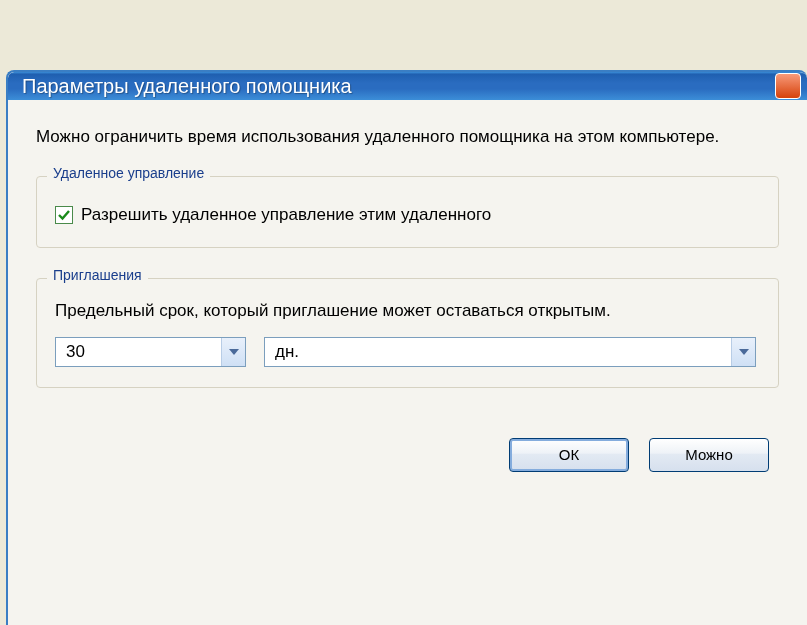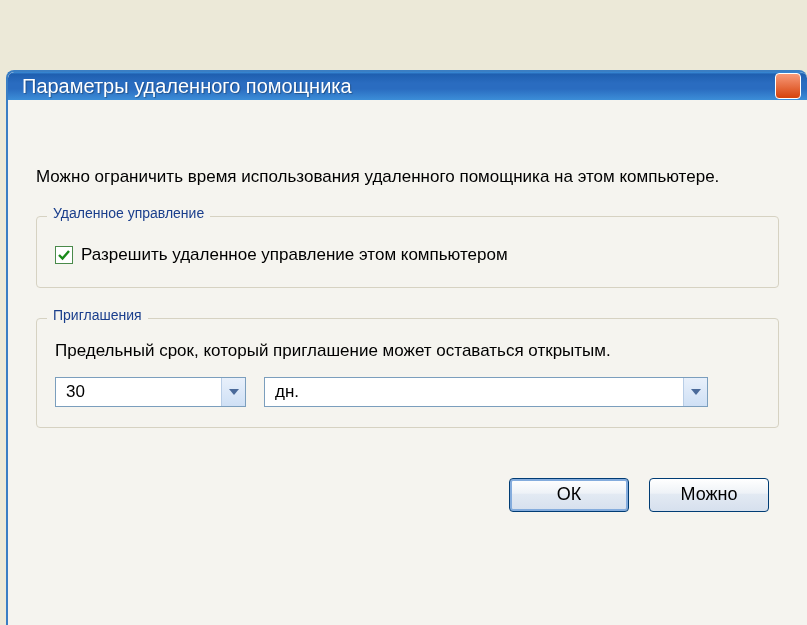--- a/index.html
+++ b/index.html
@@ -52,21 +52,20 @@
       justify-content: center;
       font-weight: bold;
       font-size: 14px;
       cursor: pointer;
       margin-right: -8px;
     }
     .content {
       padding: 24px 28px 10px 28px;
       color: #000;
       font-size: 17px;
-      margin-top: 40px;
     }
     .intro {
       margin-bottom: 26px;
       line-height: 1.5;
     }
     .fieldset {
       border: 1px solid #d6d2c2;
       border-radius: 4px;
       margin-bottom: 30px;
       padding: 0;
@@ -126,36 +125,36 @@
       width: 24px;
       background: linear-gradient(to bottom, #e8f0fb, #cfe0f5);
       border-left: 1px solid #b8cde6;
       display: flex;
       align-items: center;
       justify-content: center;
     }
     .select-arrow svg { width: 10px; height: 6px; }
     .select-num { width: 191px; }
     .select-num .select-value { flex: 1; }
-    .select-unit { width: 444px; }
+    .select-unit { width: 492px; }
     .select-unit .select-value { flex: 1; }
     .button-row {
       display: flex;
       justify-content: flex-end;
       gap: 20px;
       padding: 20px 10px 0 0;
     }
     .btn {
       min-width: 120px;
       height: 34px;
       border: 1px solid #003c74;
       border-radius: 4px;
       background: linear-gradient(to bottom, #ffffff, #eef2f7 45%, #e3eaf3 46%, #d6e0ee);
       font-family: Tahoma, Arial, sans-serif;
-      font-size: 18px;
+      font-size: 15px;
       cursor: pointer;
       padding: 0 22px;
     }
     .btn-default {
       box-shadow: 0 0 0 2px #84acdd inset;
     }
     .invite-label {
       margin-bottom: 0;
     }
     .fieldset-body-inv {
@@ -182,21 +181,21 @@
 
     <div class="fieldset">
       <div class="legend">Удаленное управление</div>
       <div class="fieldset-body">
         <label class="checkbox-row">
           <span class="checkbox">
             <svg viewBox="0 0 14 14">
               <path d="M2 7 L5.5 10.5 L12 3" stroke="#1a8a1a" stroke-width="2.4" fill="none"></path>
             </svg>
           </span>
-          <span>Разрешить удаленное управление этом компьютером</span>
+          <span>Разрешить удаленное управление этим удаленного</span>
         </label>
       </div>
     </div>
 
     <div class="fieldset">
       <div class="legend">Приглашения</div>
       <div class="fieldset-body-inv">
         <p class="invite-label">Предельный срок, который приглашение может оставаться открытым.</p>
         <div class="select-row">
           <div class="select select-num">

